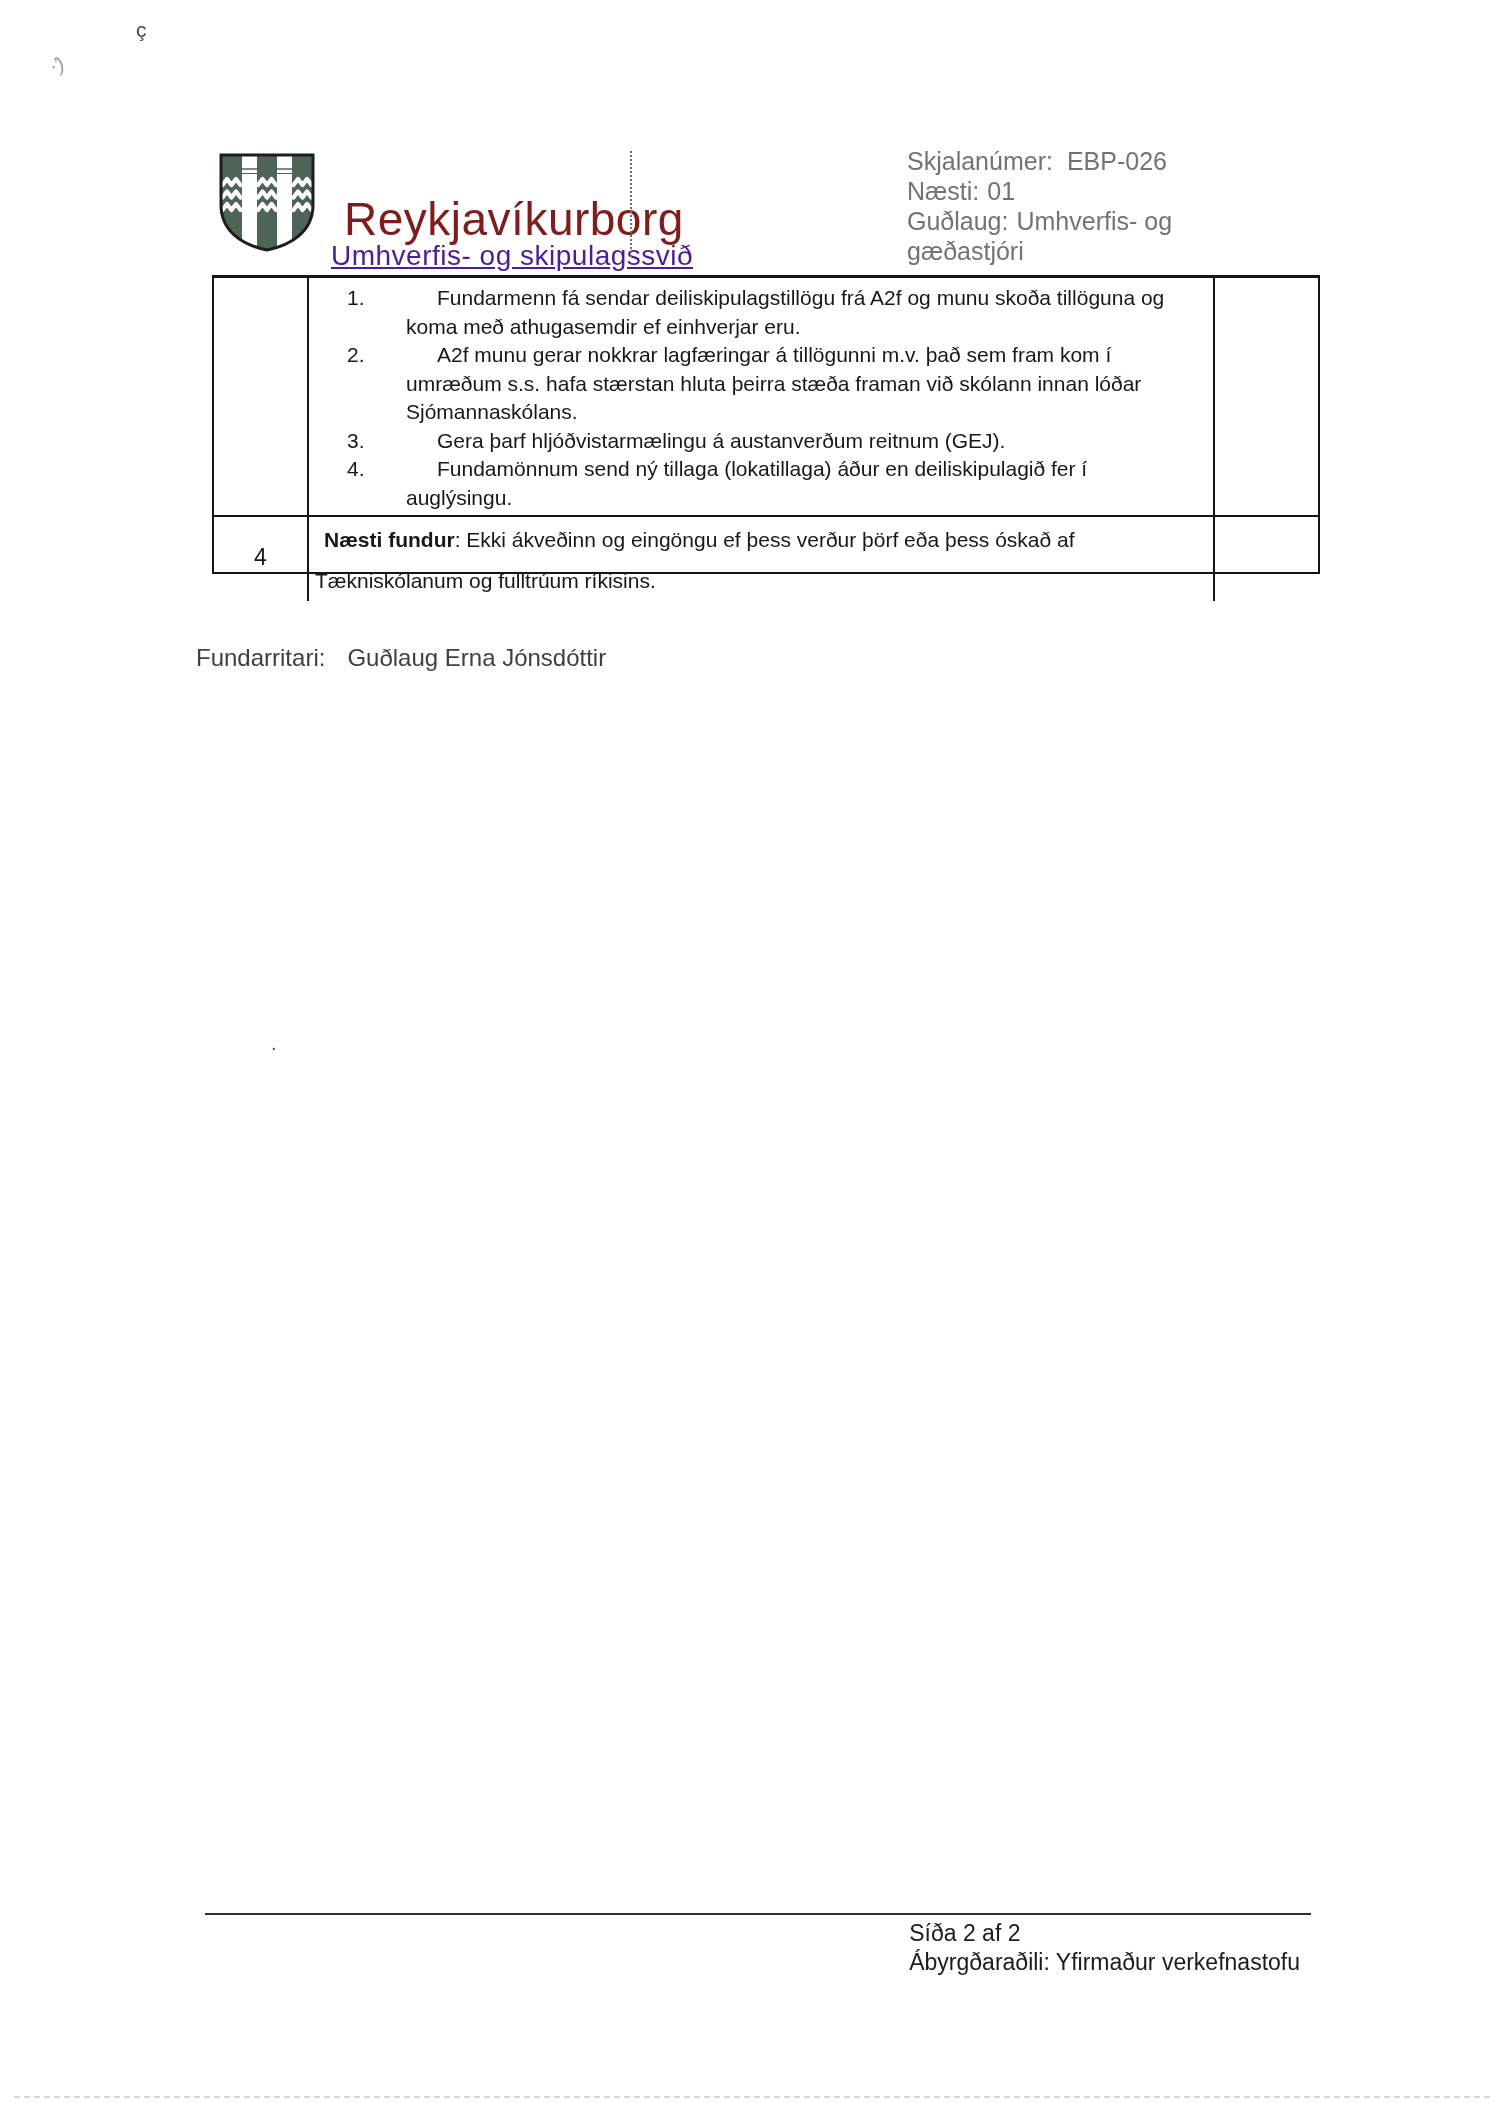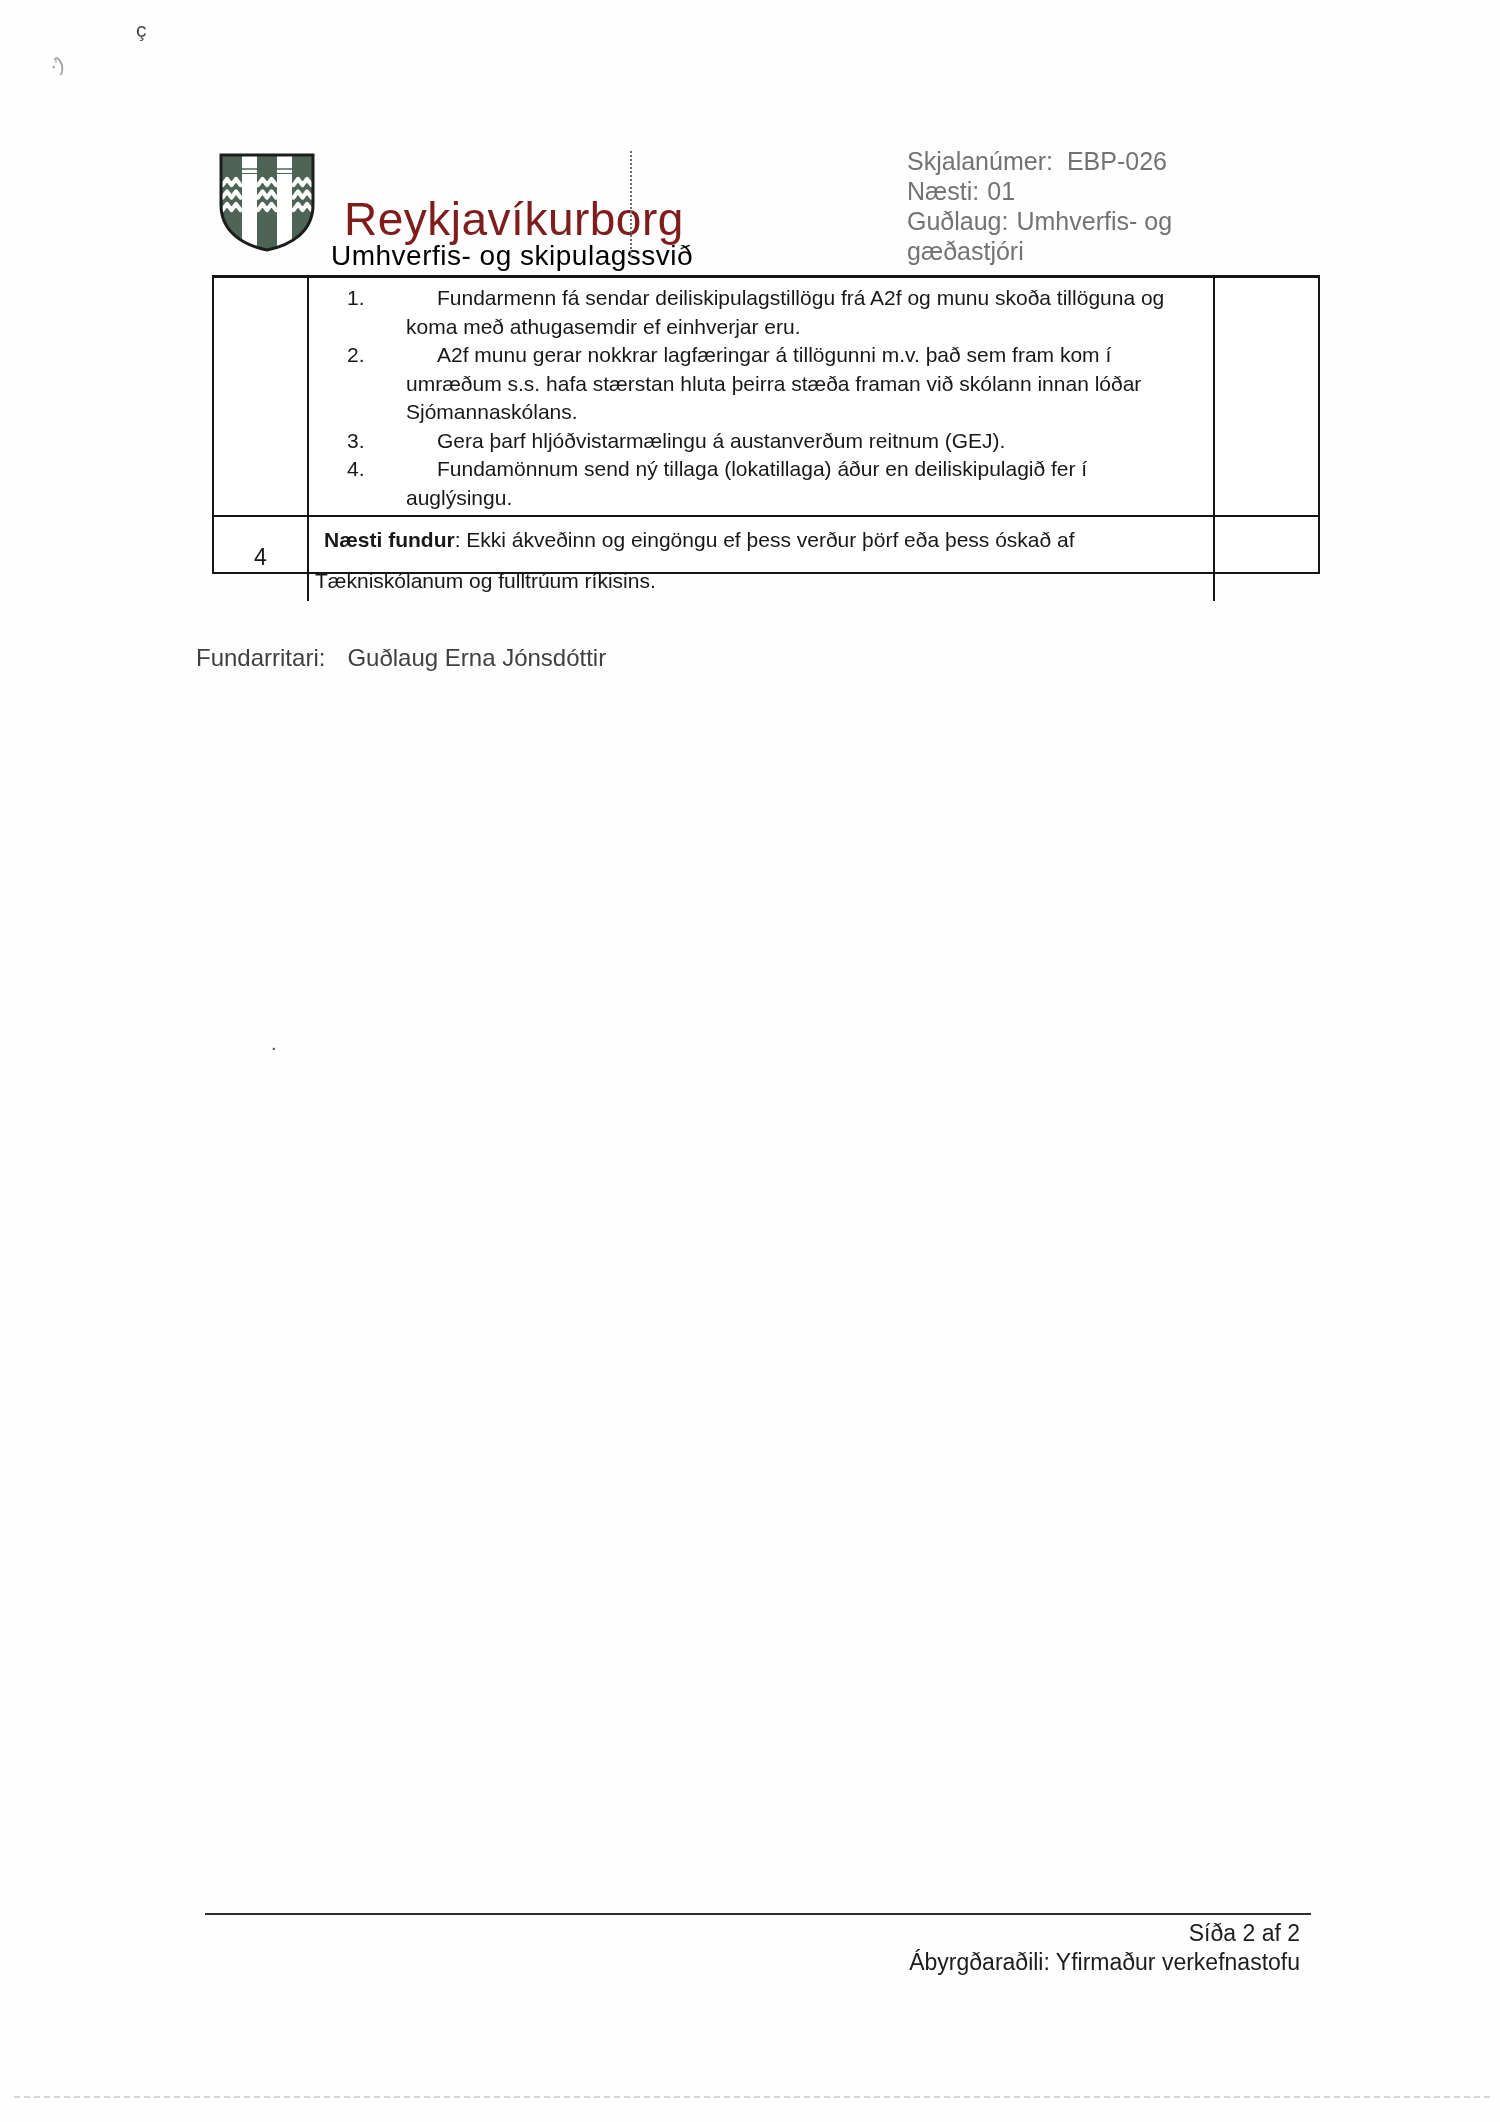--- a/index.html
+++ b/index.html
@@ -16,21 +16,21 @@
   
   .corner-mark{position:absolute;left:136px;top:18px;font-size:21px;color:#4a4a4a;}
   .scribble{position:absolute;left:50px;top:54px;font-size:20px;color:#9c9c9c;
     transform:rotate(-14deg);letter-spacing:-2px;}
   .mid-dot{position:absolute;left:271px;top:1032px;font-size:20px;color:#4a4a4a;}
   .bottom-line{position:absolute;left:14px;top:2096px;width:1476px;
     border-top:2px dashed #d2d2d0;opacity:.9;}
   
   .logo{position:absolute;left:214px;top:151px;width:106px;height:104px;}
   .brand-name{position:absolute;left:344px;top:192px;font-size:46px;color:#7f1d1d;letter-spacing:.5px;}
-  .brand-dept{position:absolute;left:331px;top:240px;font-size:28px;color:#000000;letter-spacing:.5px;}
+  .brand-dept{position:absolute;left:331px;top:240px;font-size:28px;color:#4c1d95;letter-spacing:.5px;text-decoration:underline;}
   .v-sep{position:absolute;left:630px;top:151px;height:106px;width:0;
     border-left:2px dotted #6e6e6e;}
   .doc-info{position:absolute;left:907px;top:146px;width:334px;
     font-size:25px;line-height:30px;color:#737373;}
   .doc-info .val{margin-left:8px;}
   .doc-info .val-wide{margin-left:14px;}
   
   .doc-table{
     position:absolute;left:212px;top:275px;width:1108px;height:299px;
     box-sizing:border-box;border:2px solid #161616;border-top-width:3px;
@@ -50,21 +50,21 @@
   .idx-cell{display:flex;align-items:center;justify-content:center;
     font-size:23px;color:#181818;padding-bottom:3px;}
   .next-cell{padding:2px 14px 0 6px;font-size:21px;line-height:41px;color:#181818;}
   .next-cell .lead{font-weight:bold;margin-left:9px;}
   .next-cell .rest{white-space:pre-line;}
   
   .secretary{position:absolute;left:196px;top:644px;font-size:24px;color:#404040;}
   .secretary .name{margin-left:22px;}
   
   .footer-rule{position:absolute;left:205px;top:1913px;width:1106px;height:2px;background:#2e2e2e;}
-  .footer-text{position:absolute;right:200px;top:1919px;text-align:right;
+  .footer-text{position:absolute;right:200px;top:1919px;text-align:left;
     font-size:23px;line-height:29px;color:#1c1c1c;}
 </style>
 </head>
 <body>
 
 <div class="page">
 
   <span class="corner-mark">ç</span>
   <span class="scribble">·’)</span>
   <span class="mid-dot">.</span>

